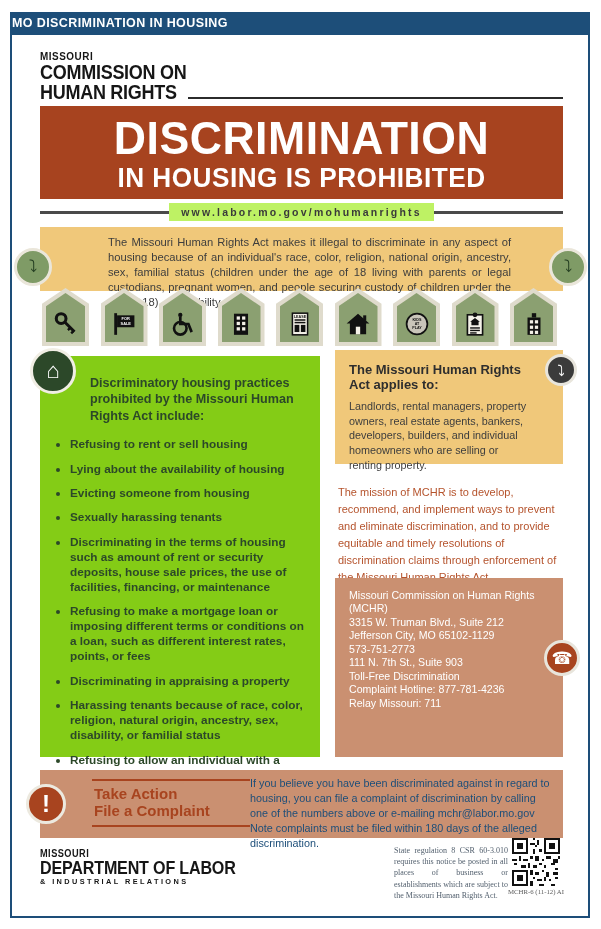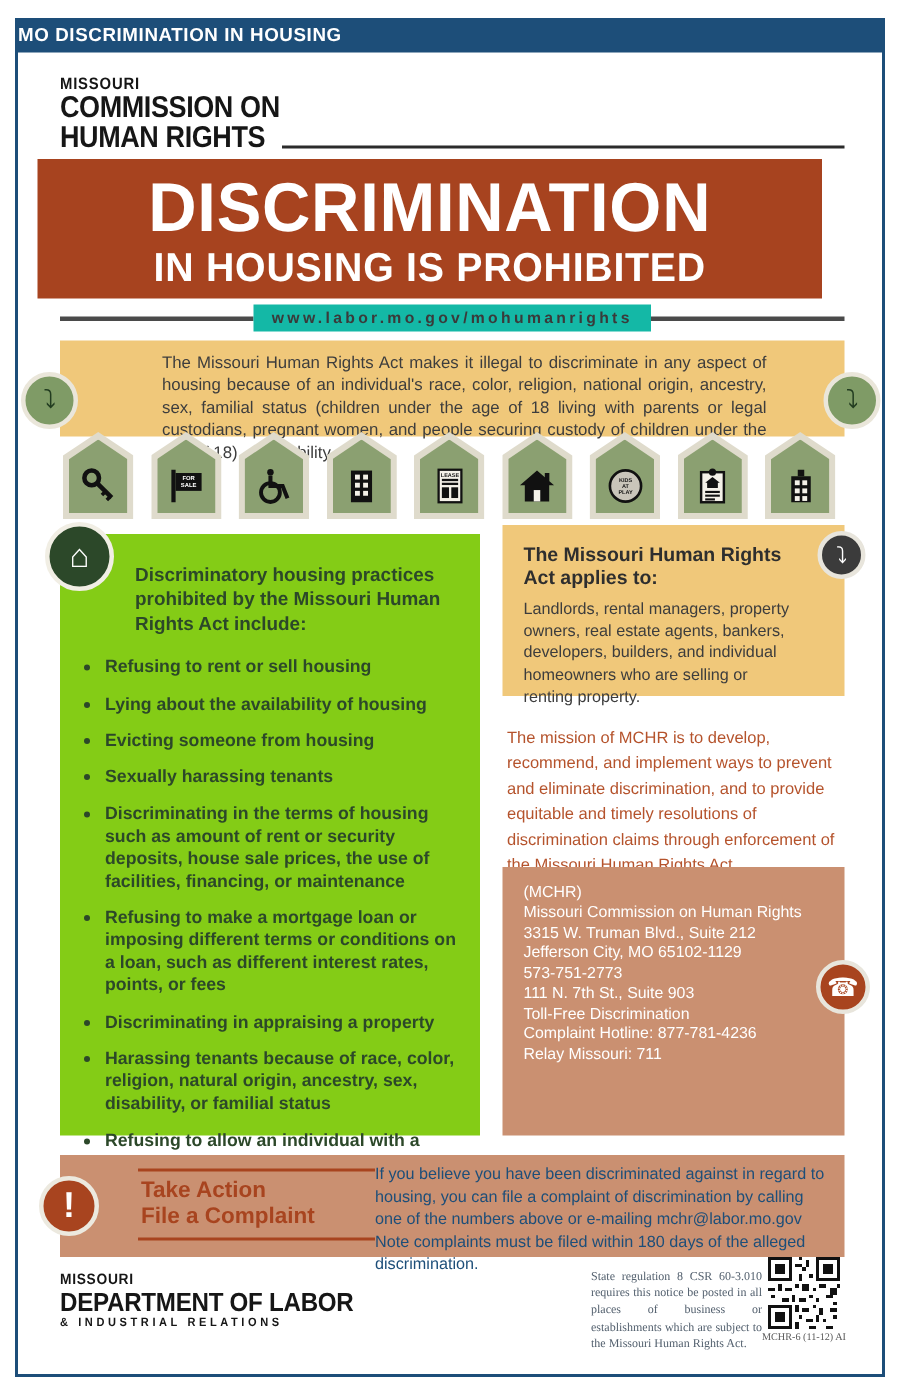--- a/index.html
+++ b/index.html
@@ -6,26 +6,26 @@
   html,body { background:#fff; }
   body { font-family:"Liberation Sans", sans-serif; }
   .page { position:relative; width:601px; height:929px; background:#fff; overflow:hidden; }
   .frame { position:absolute; left:10px; top:12px; width:580px; height:906px; border:2px solid #1d4e79; }
   .topbar { position:absolute; left:12px; top:12px; width:576px; height:23px; background:#1d4e79;
             color:#fff; font-weight:bold; font-size:12.5px; letter-spacing:.4px; line-height:23px; }
   .logo { position:absolute; left:40px; top:50px; color:#161616; transform:scaleX(.9); transform-origin:left top; }
   .logo .l1 { font-size:11px; font-weight:bold; letter-spacing:.6px; }
   .logo .l2, .logo .l3 { font-size:20px; font-weight:bold; line-height:1.02; letter-spacing:-.3px; }
   .logo-rule { position:absolute; left:188px; top:97px; width:375px; height:2px; background:#2b2b2b; }
-  .banner { position:absolute; left:25px; top:106px; width:523px; height:93px; background:#a7431f; color:#fff; text-align:center; }
+  .banner { position:absolute; left:40px; top:106px; width:523px; height:93px; background:#a7431f; color:#fff; text-align:center; }
   .banner .b1 { font-size:46px; font-weight:bold; letter-spacing:.5px; margin-top:5px; transform:scaleX(.97); }
   .banner .b2 { font-size:27px; font-weight:bold; letter-spacing:.5px; margin-top:-2px; transform:scaleX(.97); }
   .urlstrip { position:absolute; left:40px; top:203px; width:523px; height:18px; display:flex; align-items:center; }
   .urlstrip .rule { flex:1; height:3px; background:#4a4a4a; }
-  .urlstrip .urlbox { background:#14b8a6; padding:3px 12px; font-size:10.5px; font-weight:bold;
+  .urlstrip .urlbox { background:#bef264; padding:3px 12px; font-size:10.5px; font-weight:bold;
                       letter-spacing:2.2px; color:#3a3a3a; }
   .intro { position:absolute; left:40px; top:227px; width:523px; height:64px; background:#f0c87a;
            padding:8px 52px 0 68px; font-size:11.2px; color:#3d3d3d; line-height:1.33; text-align:justify; }
   .circ { position:absolute; border-radius:50%; display:flex; align-items:center; justify-content:center; }
   .circ-side { width:38px; height:38px; top:248px; background:#7f9b66; border:3px solid #eae6da; color:#223c20; font-size:17px; }
   .circ-side.left { left:14px; } .circ-side.right { left:549px; }
   .houses { position:absolute; left:42px; top:288px; width:521px; height:58px; display:flex; gap:11.5px; }
   .house { position:relative; width:47px; height:58px;
            clip-path:polygon(50% 0,100% 27%,100% 100%,0 100%,0 27%); background:#dfdbcc; }
   .house .inner { position:absolute; left:4px; top:5px; right:4px; bottom:4px;
@@ -225,22 +225,22 @@
 
   <div class="applies">
     <h3>The Missouri Human Rights Act applies to:</h3>
     <p>Landlords, rental managers, property owners, real estate agents, bankers, developers, builders, and individual homeowners who are selling or renting property.</p>
   </div>
   <div class="circ circ-applies">⤵</div>
 
   <p class="mission">The mission of MCHR is to develop, recommend, and implement ways to prevent and eliminate discrimination, and to provide equitable and timely resolutions of discrimination claims through enforcement of the Missouri Human Rights Act.</p>
 
   <div class="contact">
+    <div class="cline">Missouri Commission on Human Rights</div>
     <div class="cline">(MCHR)</div>
-    <div class="cline">Missouri Commission on Human Rights</div>
     <div class="cline">3315 W. Truman Blvd., Suite 212</div>
     <div class="cline">Jefferson City, MO 65102-1129</div>
     <div class="cline">573-751-2773</div>
     <div class="cline">111 N. 7th St., Suite 903</div>
     <div class="cline">Toll-Free Discrimination</div>
     <div class="cline">Complaint Hotline: 877-781-4236</div>
     <div class="cline">Relay Missouri: 711</div>
   </div>
   <div class="circ circ-phone">☎</div>
 

